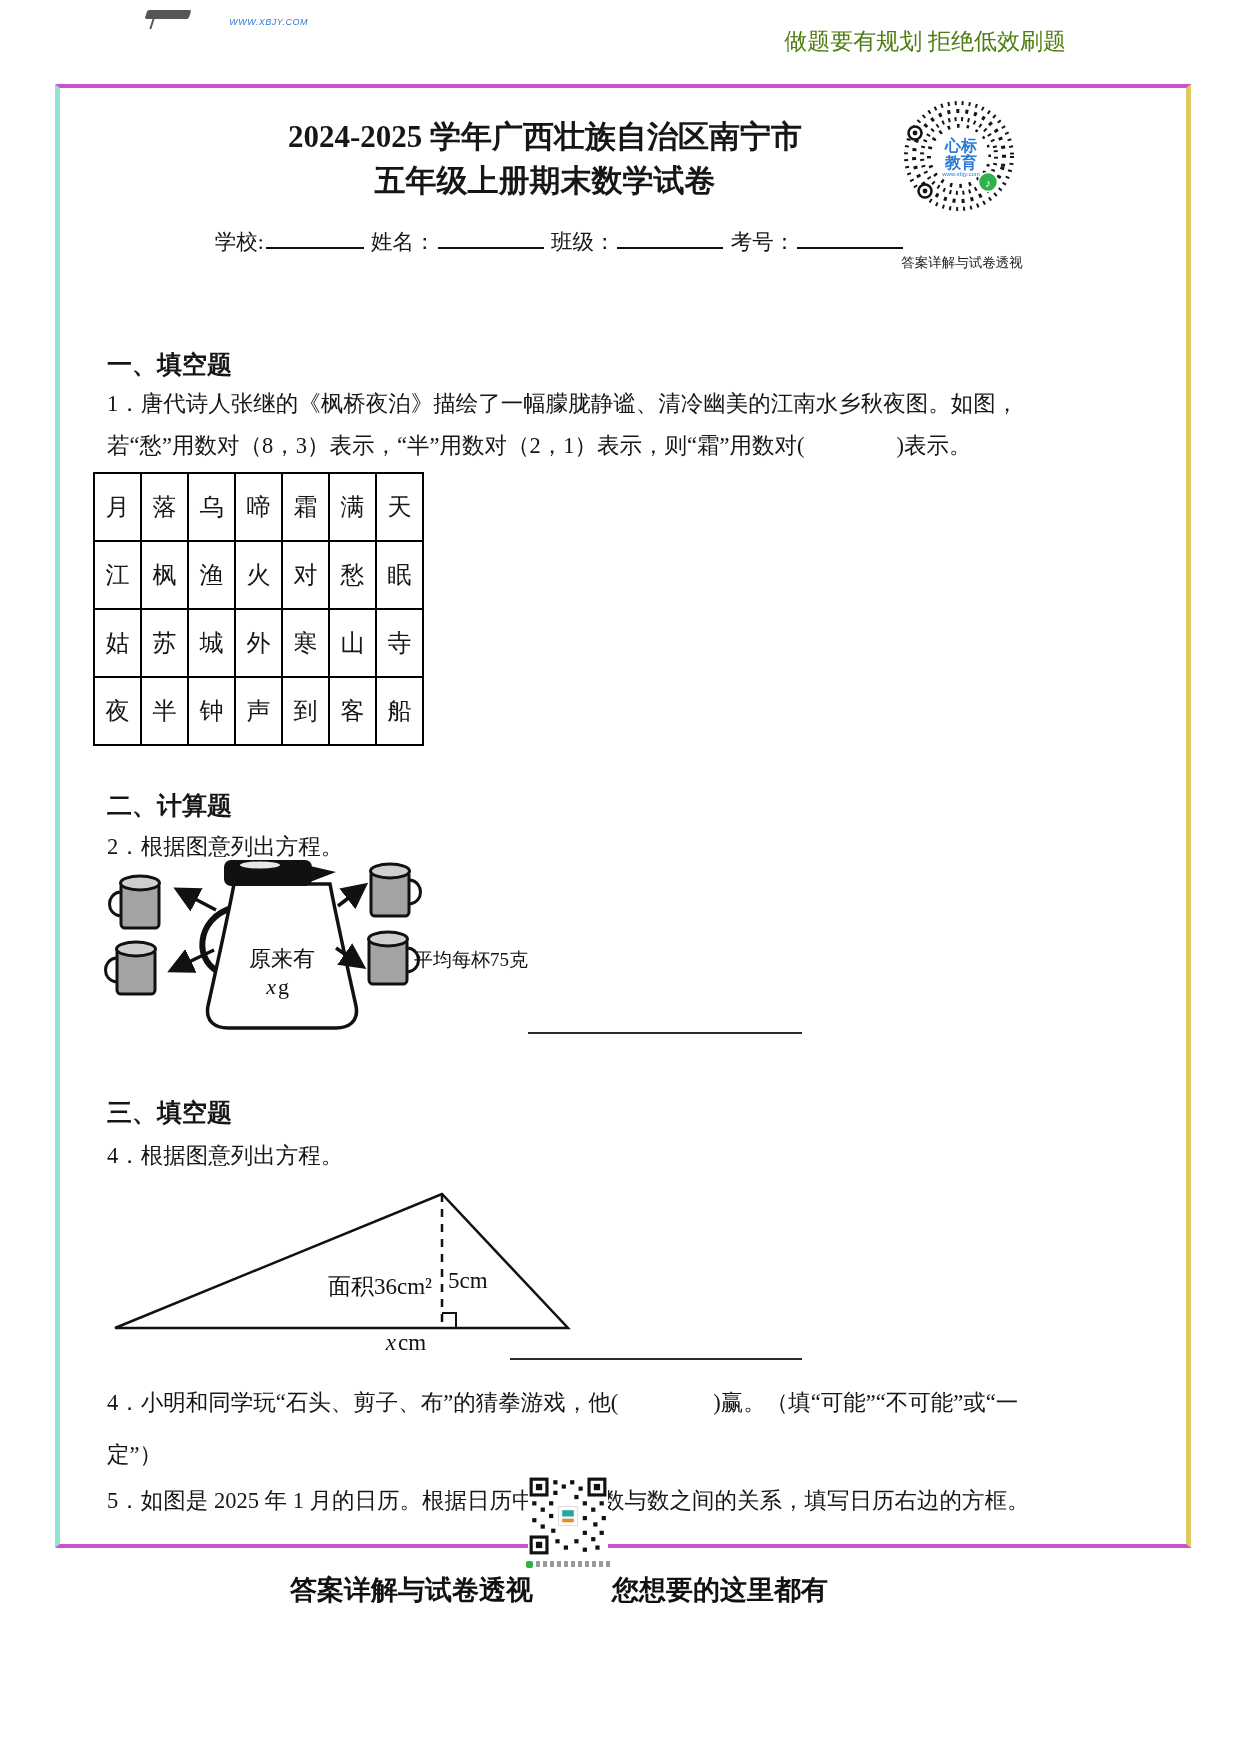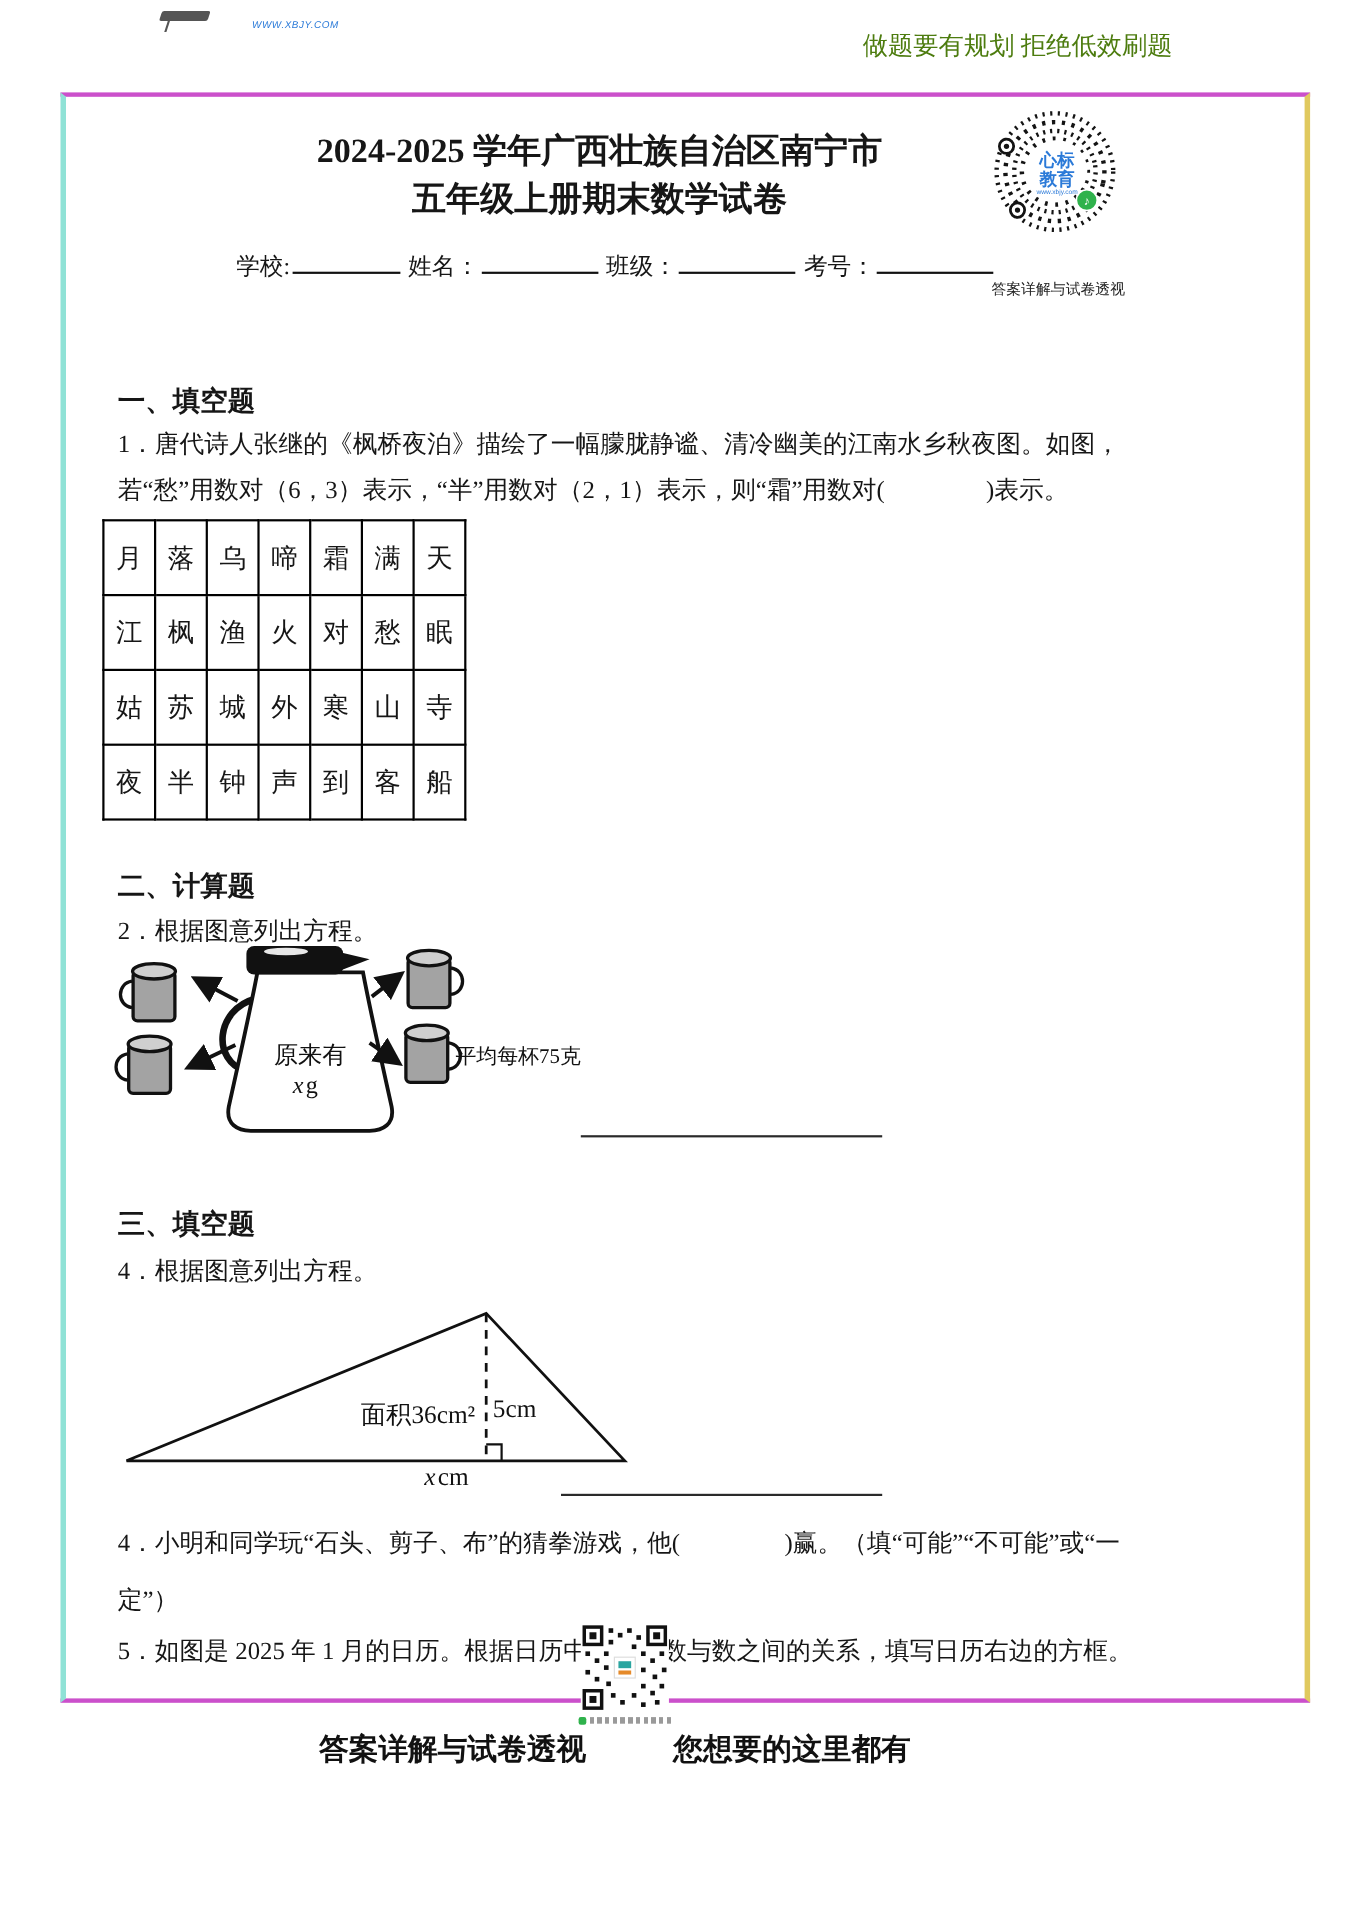--- a/index.html
+++ b/index.html
@@ -94,21 +94,21 @@
   <g>
     <circle cx="90" cy="88" r="9.5" fill="#2fb24c" stroke="#ffffff" stroke-width="1.5"></circle>
     <text x="90" y="92.5" text-anchor="middle" font-size="11" fill="#ffffff">♪</text>
   </g>
 </svg>
 <div class="abs qr-caption">答案详解与试卷透视</div>
 
 <div class="abs sec-heading" style="left:107px;top:348px">一、填空题</div>
 <div class="abs q-text" style="left:107px;top:389px;width:1010px">1．唐代诗人张继的《枫桥夜泊》描绘了一幅朦胧静谧、清冷幽美的江南水乡秋夜图。如图，</div>
 <div class="abs q-text" style="left:107px;top:431px;width:1010px">
-  <span>若“愁”用数对（6，3）表示，“半”用数对（2，1）表示，则“霜”用数对(</span><span class="gap" style="width:92px"></span><span>)表示。</span>
+  <span>若“愁”用数对（8，3）表示，“半”用数对（2，1）表示，则“霜”用数对(</span><span class="gap" style="width:92px"></span><span>)表示。</span>
 </div>
 
 <table class="poem abs" style="left:93px;top:472px">
   <tbody>
       <tr>
     <td>月</td>
     <td>落</td>
     <td>乌</td>
     <td>啼</td>
     <td>霜</td>

